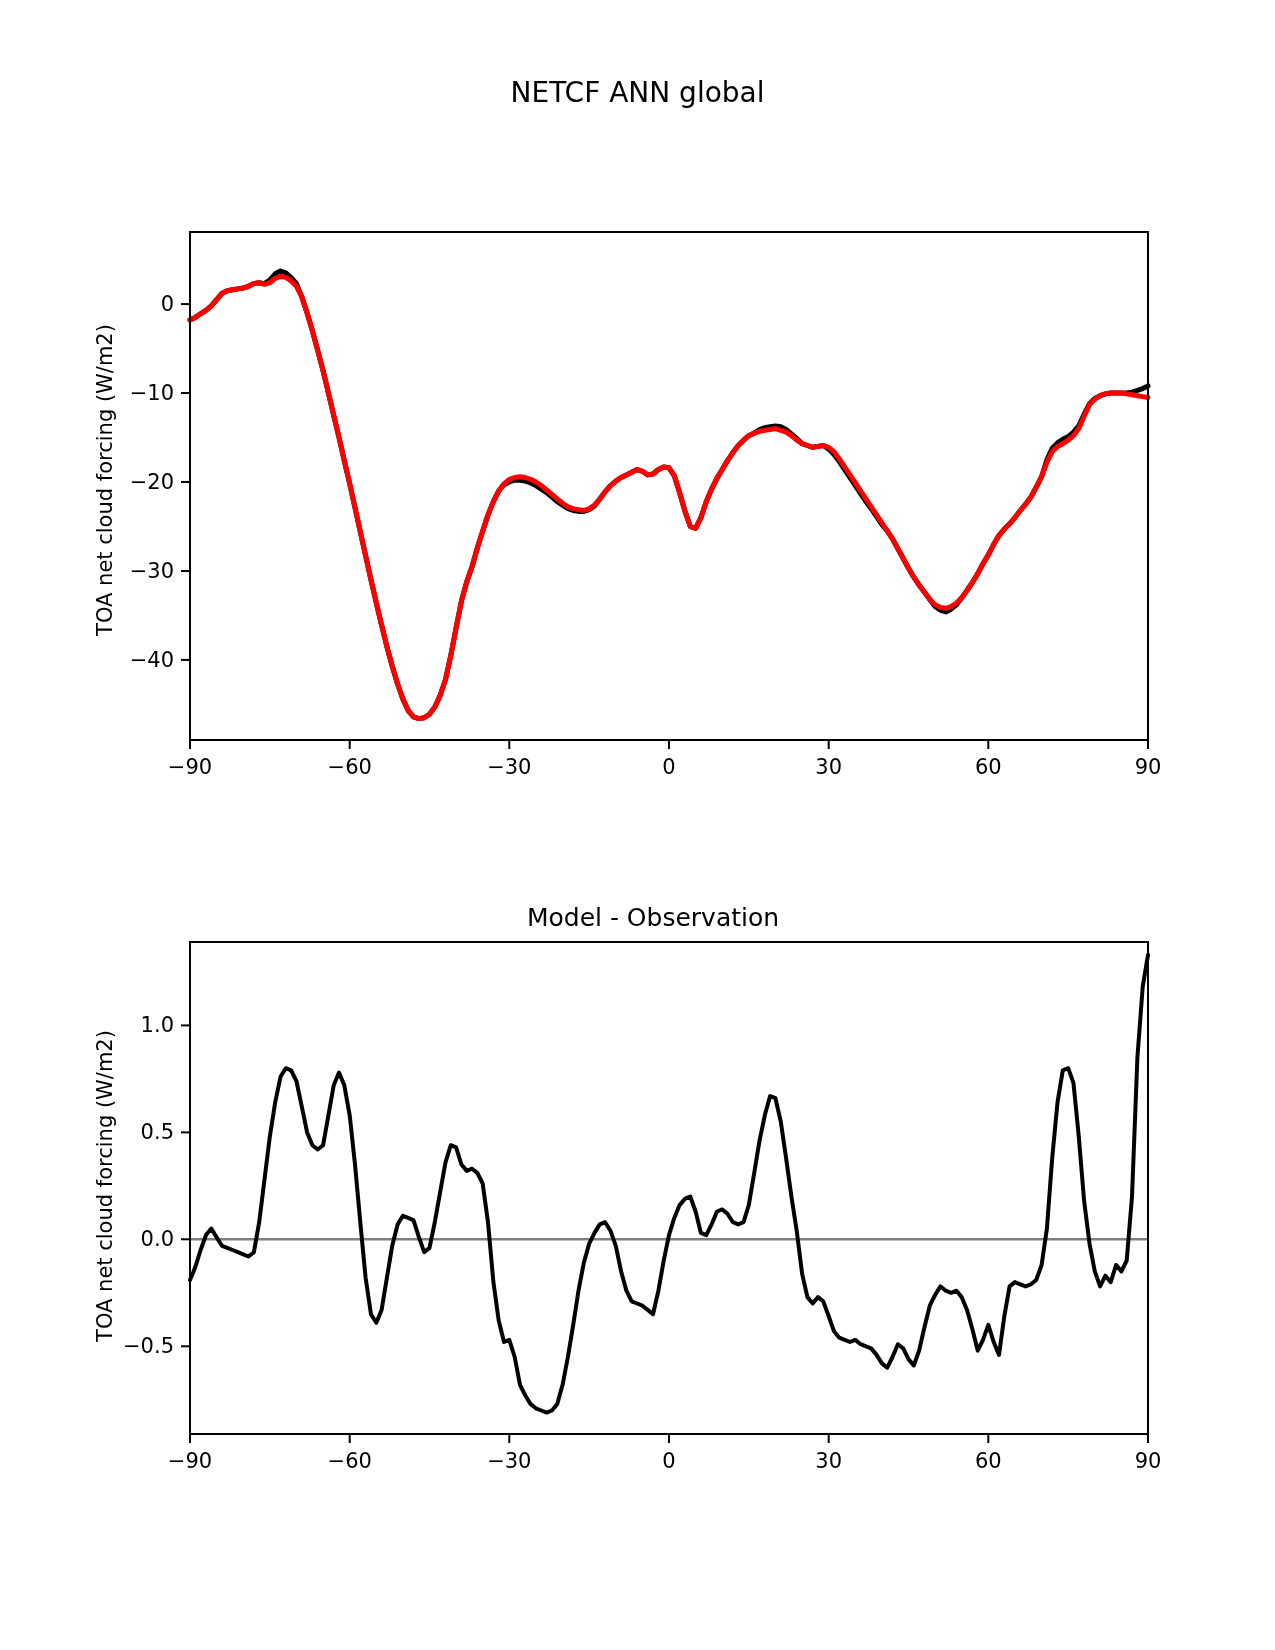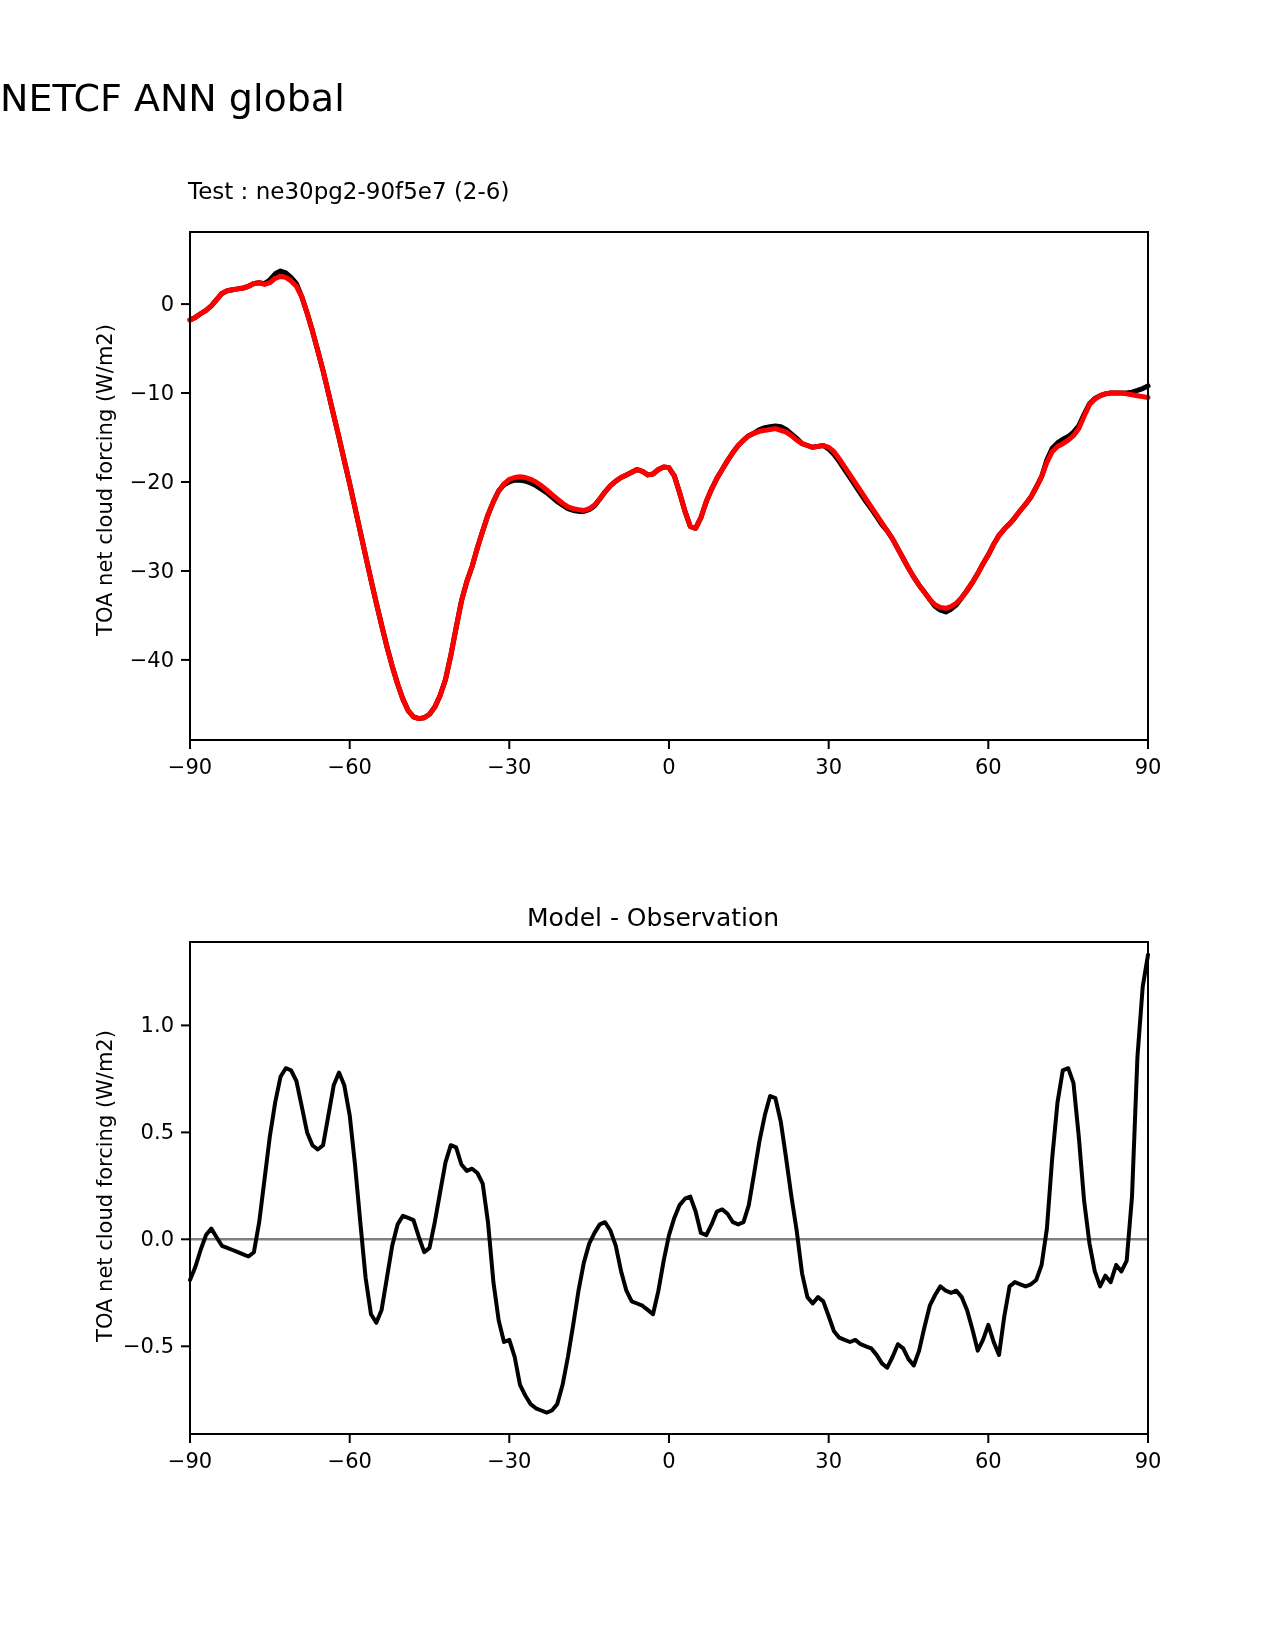--- a/index.html
+++ b/index.html
@@ -1,34 +1,33 @@
 <!DOCTYPE html>
 <html><head>
 <meta charset="utf-8">
 <style>
   html,body{margin:0;padding:0;background:#ffffff;}
   body{width:1275px;height:1650px;position:relative;overflow:hidden;
        font-family:"DejaVu Sans","Liberation Sans",sans-serif;color:#000;}
   .abs{position:absolute;}
-  #figure-title{top:76px;left:0;width:1275px;font-size:38px;}
+  #figure-title{top:76px;left:0;width:1275px;text-align:center;font-size:28px;}
   #legend{top:176px;left:188px;font-size:23px;line-height:31px;white-space:nowrap;}
   #plot-canvas{top:0;left:0;}
   .ylabel{font-size:21px;white-space:nowrap;transform:translate(-50%,-50%) rotate(-90deg);}
   #ylabel-top{left:105px;top:480px;}
   #ylabel-bottom{left:105px;top:1186px;}
   #bottom-title{top:903px;left:174px;width:958px;text-align:center;font-size:25px;}
   svg text{font-family:"DejaVu Sans","Liberation Sans",sans-serif;}
 </style>
 </head>
 <body>
 
 <div class="abs" id="figure-title">NETCF ANN global</div>
 
 <div class="abs" id="legend">
-  <div style="color: rgb(0, 0, 0);">Test : ne30pg2-90f5e7 (2-6)</div>
 </div>
 
 <div class="abs ylabel" id="ylabel-top">TOA net cloud forcing (W/m2)</div>
 
 <div class="abs" id="bottom-title">Model - Observation</div>
 
 <div class="abs ylabel" id="ylabel-bottom">TOA net cloud forcing (W/m2)</div>
 
 <svg class="abs" id="plot-canvas" width="1275" height="1650">
     <g>

